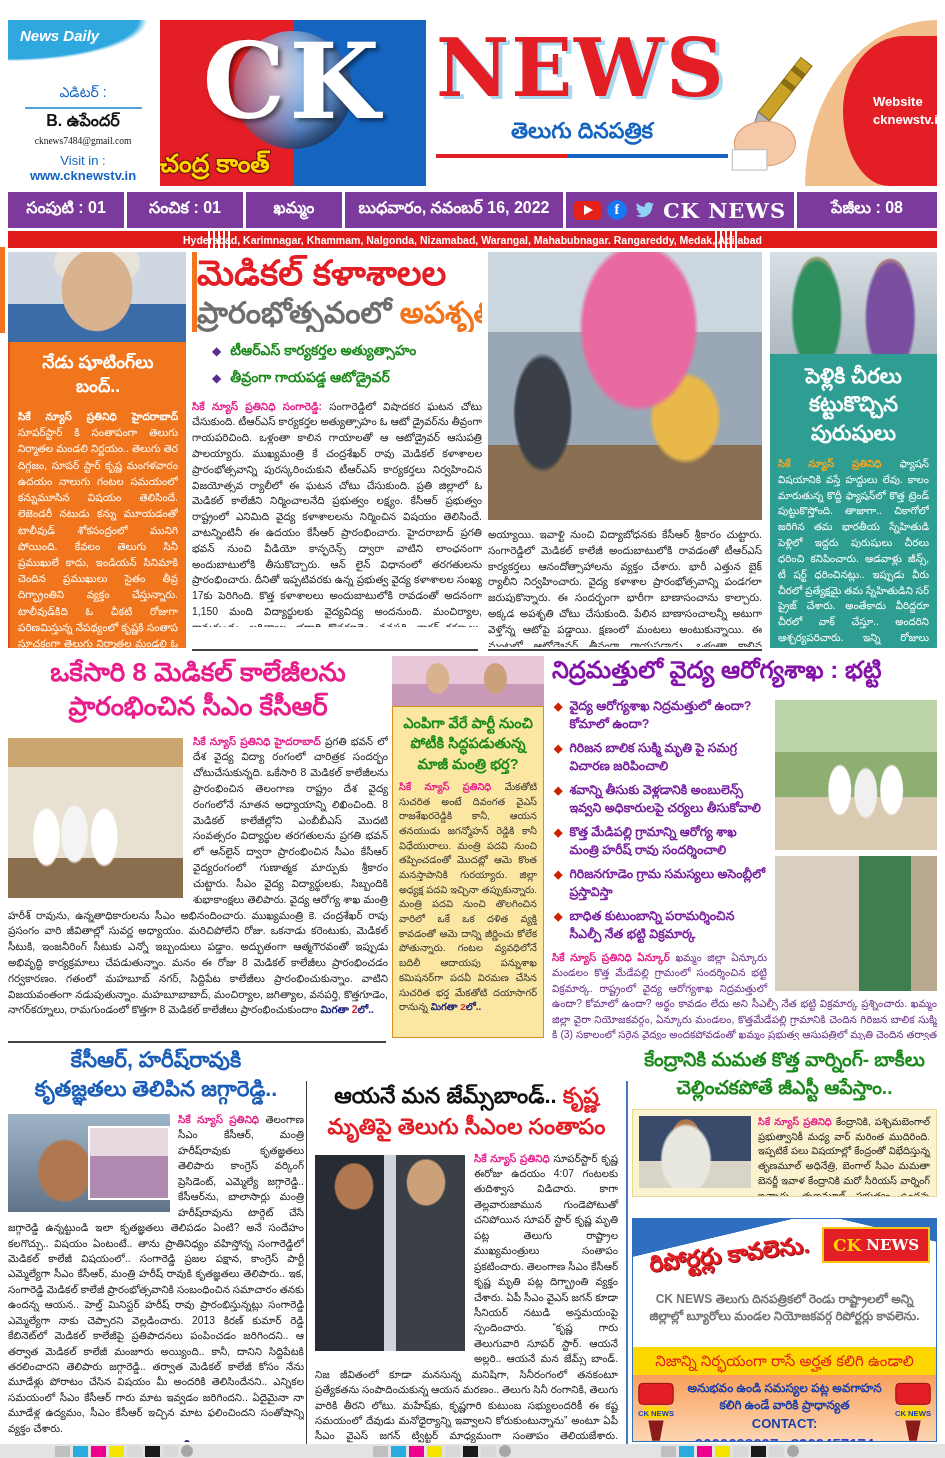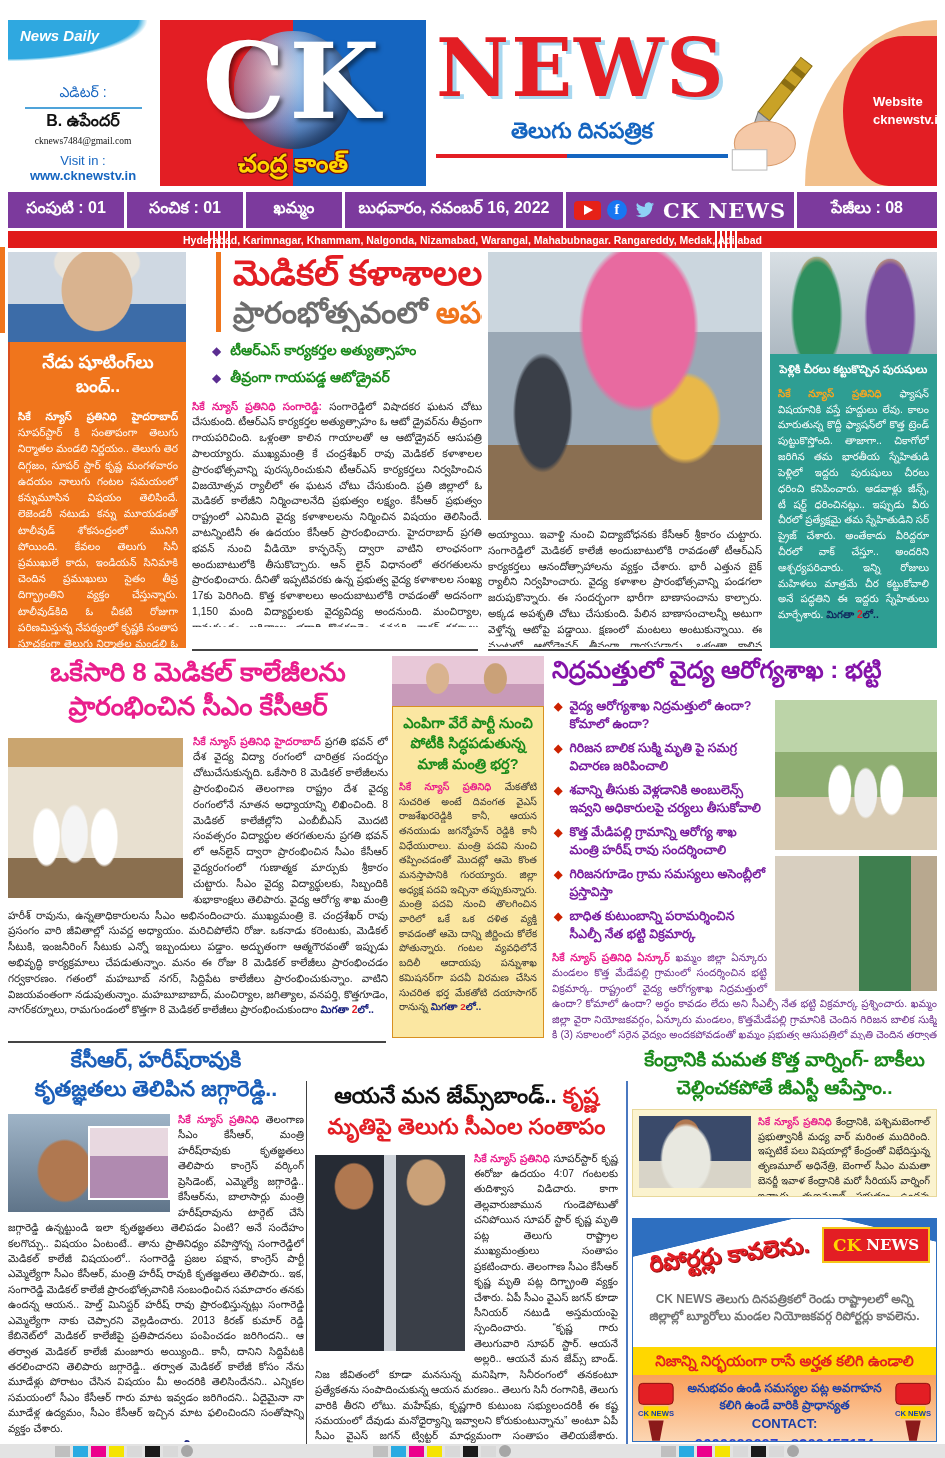--- a/index.html
+++ b/index.html
@@ -22,21 +22,21 @@
   .ck-logo{position:absolute;left:152px;top:0;width:266px;height:166px;overflow:hidden;
            background:linear-gradient(90deg,#E31E24 0 50%,#1565C0 50% 100%);}
   .globe{position:absolute;left:50%;top:42%;transform:translate(-50%,-50%);width:118px;height:118px;border-radius:50%;
          background:radial-gradient(circle at 35% 35%, #d9ecf9, #6f9cd6 45%, #27508f 82%);
          box-shadow:inset -8px -8px 16px rgba(0,0,0,.35);}
   .globe:after{content:"";position:absolute;inset:0;border-radius:50%;
          background:linear-gradient(90deg, rgba(227,30,36,.55), rgba(227,30,36,0) 55%);}
   .ck-text{position:absolute;left:0;top:-8px;width:100%;text-align:center;
            font-family:"DejaVu Serif",serif;font-weight:bold;font-size:104px;line-height:140px;color:#fff;
            text-shadow:3px 3px 4px rgba(0,0,0,.5);letter-spacing:4px;}
-  .ck-sub{position:absolute;bottom:2px;width:100%;text-align:center;color:#FFD700;font-weight:bold;font-size:25px;
+  .ck-sub{position:absolute;bottom:2px;width:100%;text-align:left;color:#FFD700;font-weight:bold;font-size:25px;
           text-shadow:1px 1px 0 #7a1010,-1px -1px 0 #7a1010,1px -1px 0 #7a1010,-1px 1px 0 #7a1010;}
 
   .news-title-block{position:absolute;left:428px;top:6px;width:292px;}
   .news-title{font-family:"DejaVu Serif",serif;color:#E31E24;font-weight:bold;font-size:80px;line-height:1.05;
               text-shadow:4px 3px 0 #A8D8F0;letter-spacing:2px;}
   .tagline{margin-top:8px;color:#1565C0;font-weight:bold;font-size:22px;text-align:center;overflow:hidden;white-space:nowrap;}
   .tagline-bar{height:4px;margin-top:5px;background:linear-gradient(90deg,#E31E24 0 45%,#1565C0 45% 100%);}
 
   .hand-pen{position:absolute;left:708px;top:28px;width:112px;height:126px;}
   .web-shape{position:absolute;right:0;top:0;width:132px;height:166px;background:#F2C08C;
@@ -79,21 +79,21 @@
   .col-left{position:absolute;left:8px;top:252px;width:178px;}
   .photo-krishna{height:90px;background:
       radial-gradient(36px 42px at 50% 42%, #d9b38f 97%, transparent),
       radial-gradient(44px 26px at 50% 12%, #e8e3da 95%, transparent),
       linear-gradient(180deg,#cfd8e2 0 58%,#3c6ca8 58%);}
   .orange-box{background:#F0751C;color:#fff;padding:8px 8px 6px;height:306px;box-sizing:border-box;overflow:hidden;border-left:2px solid #D94F1E;}
   .orange-box h2{font-size:17.5px;text-align:center;margin:2px 0 9px;}
   .orange-box .body-text{font-size:10.4px;line-height:1.56;}
 
   .center-col{position:absolute;left:192px;top:252px;width:290px;}
-  .lead-headline{border-left:5px solid #F0751C;padding-left:12px;overflow:hidden;margin-left:24px;}
+  .lead-headline{border-left:5px solid #F0751C;overflow:hidden;}
   .lh1{color:#E31E24;font-weight:bold;font-size:35px;line-height:1.2;white-space:nowrap;}
   .lh2{color:#6E6E6E;font-weight:bold;font-size:30px;line-height:1.25;white-space:nowrap;}
   .lh2 .accent{color:#F0751C;}
   .bullets{margin:10px 0 4px 20px;}
   .bullet-line{display:flex;gap:9px;align-items:baseline;margin:7px 0;}
   .diamond{color:#5B2D91;font-size:12px;}
   .bullet-text{color:#1B8A1B;font-weight:bold;font-size:14px;overflow:hidden;white-space:nowrap;}
   .center-col .body-text{font-size:10.4px;line-height:1.52;margin-top:10px;height:228px;color:#1a1a1a;}
 
   .photo-rally{position:absolute;left:488px;top:252px;width:274px;height:268px;background:
@@ -104,21 +104,21 @@
   .body-col2{position:absolute;left:488px;top:527px;width:274px;height:120px;font-size:10.4px;line-height:1.52;}
 
   .col-right{position:absolute;left:770px;top:252px;width:167px;}
   .photo-saree{height:102px;background:
       radial-gradient(26px 60px at 28% 62%, #2f8f5f 88%, transparent),
       radial-gradient(26px 60px at 72% 64%, #7a4f9f 88%, transparent),
       radial-gradient(16px 18px at 28% 22%, #d9b38f 95%, transparent),
       radial-gradient(16px 18px at 72% 24%, #caa178 95%, transparent),
       linear-gradient(180deg,#d8dfe4,#aeb9c2);}
   .teal-box{background:#2E9E93;color:#fff;padding:8px 8px 6px;height:294px;box-sizing:border-box;overflow:hidden;}
-  .teal-box h2{font-size:11px;text-align:center;line-height:1.35;margin:0 0 9px;}
+  .teal-box h2{font-size:21px;text-align:center;line-height:1.35;margin:0 0 9px;}
   .teal-box .body-text{font-size:10.2px;line-height:1.55;}
   .teal-box .lead-in{color:#F5A623;}
   .teal-box .more{color:#10275e;}
 
   .rule{position:absolute;height:2px;background:#444;}
 
   
   .medical{position:absolute;left:8px;top:656px;width:380px;}
   .medical h2{color:#E91E8C;text-align:center;font-size:26px;line-height:1.3;margin-bottom:10px;overflow:hidden;white-space:nowrap;}
   .medical .content{font-size:10.4px;line-height:1.52;height:290px;overflow:hidden;text-align:justify;}
@@ -191,21 +191,21 @@
   .ad-top{position:relative;height:72px;background:#fff;}
   .ad-tri{position:absolute;inset:0;background:linear-gradient(to bottom right,#2E6FC0 0 26%,transparent 26.5%),
                                             linear-gradient(to top right,transparent 0 84%,#2E6FC0 84.5%);}
   .ad-title{position:absolute;left:16px;top:22px;transform:rotate(-7deg);color:#E31E24;font-weight:bold;font-size:23px;
             text-shadow:1px 1px 0 #8c0e0e;white-space:nowrap;}
   .ad-brand{position:absolute;right:6px;top:8px;width:104px;height:32px;background:#E31E24;border:2px solid #F5C518;
             display:flex;align-items:center;justify-content:center;gap:5px;}
   .ad-brand .ck{color:#FFD700;font-family:"DejaVu Serif",serif;font-weight:bold;font-size:17px;}
   .ad-brand .news{color:#fff;font-family:"DejaVu Serif",serif;font-weight:bold;font-size:15px;}
   .ad-lines{padding:0 8px 4px;color:#737373;font-weight:bold;font-size:12px;text-align:center;line-height:1.45;height:52px;overflow:hidden;}
-  .ad-yellow{background:#FFD700;color:#E31E24;font-weight:bold;font-size:15px;text-align:center;padding:5px 2px;height:28px;box-sizing:border-box;overflow:hidden;white-space:nowrap;}
+  .ad-yellow{background:#FFD700;color:#E31E24;font-weight:normal;font-size:15px;text-align:center;padding:5px 2px;height:28px;box-sizing:border-box;overflow:hidden;white-space:nowrap;}
   .ad-orange{position:relative;background:linear-gradient(180deg,#F9A05C,#FCD9B8);color:#1B3FA8;font-weight:bold;
              text-align:center;padding:5px 42px 2px;font-size:12px;line-height:1.4;height:70px;box-sizing:border-box;overflow:hidden;}
   .ad-contact{font-size:13px;margin-top:1px;}
   .ad-phones{color:#2B3FD0;font-size:15px;}
   .mic{position:absolute;bottom:2px;width:42px;height:62px;}
   .mic.l{left:2px}.mic.r{right:2px}
 
   
   .cmyk{position:absolute;left:0;right:0;top:1444px;height:14px;background:#E3E3E3;display:flex;align-items:center;}
   .cg{display:flex;align-items:center;gap:3px;}

